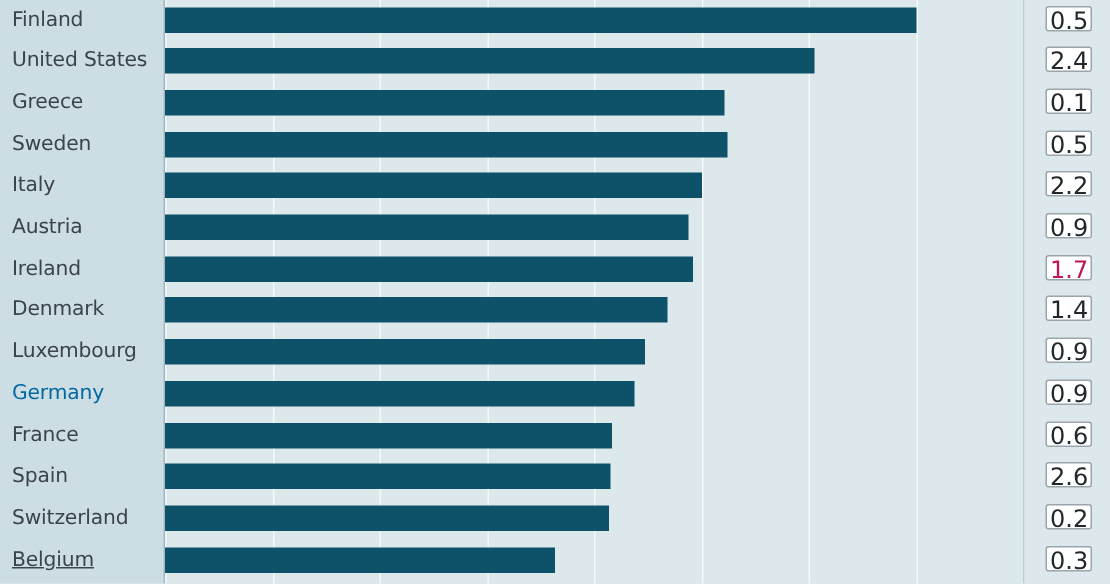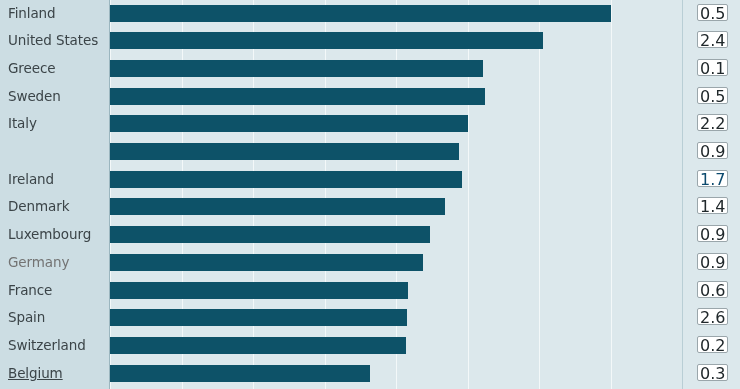--- a/index.html
+++ b/index.html
@@ -167,40 +167,41 @@
         <div class="row-label" style="color: rgb(59, 68, 72);">Sweden</div>
         <div class="bar" style="width: 375.375px; background: rgb(13, 82, 104);"></div>
         <div class="value-box" style="background: rgb(255, 255, 255); border-color: rgb(154, 166, 171); color: rgb(32, 40, 43);">0.5</div>
       </div>
       <div class="row" style="top: 110.3px;">
         <div class="row-label" style="color: rgb(59, 68, 72);">Italy</div>
         <div class="bar" style="width: 357.5px; background: rgb(13, 82, 104);"></div>
         <div class="value-box" style="background: rgb(255, 255, 255); border-color: rgb(154, 166, 171); color: rgb(32, 40, 43);">2.2</div>
       </div>
       <div class="row" style="top: 138px;">
+        <div class="row-label" style="color: rgb(59, 68, 72);">Austria</div>
         <div class="bar" style="width: 348.92px; background: rgb(13, 82, 104);"></div>
         <div class="value-box" style="background: rgb(255, 255, 255); border-color: rgb(154, 166, 171); color: rgb(32, 40, 43);">0.9</div>
       </div>
       <div class="row" style="top: 165.7px;">
         <div class="row-label" style="color: rgb(59, 68, 72);">Ireland</div>
         <div class="bar" style="width: 351.78px; background: rgb(13, 82, 104);"></div>
-        <div class="value-box" style="background: rgb(255, 255, 255); border-color: rgb(154, 166, 171); color: #0c4a6e;">1.7</div>
+        <div class="value-box" style="background: rgb(255, 255, 255); border-color: rgb(154, 166, 171); color: #be185d;">1.7</div>
       </div>
       <div class="row" style="top: 193.4px;">
         <div class="row-label" style="color: rgb(59, 68, 72);">Denmark</div>
         <div class="bar" style="width: 334.62px; background: rgb(13, 82, 104);"></div>
         <div class="value-box" style="background: rgb(255, 255, 255); border-color: rgb(154, 166, 171); color: rgb(32, 40, 43);">1.4</div>
       </div>
       <div class="row" style="top: 221.1px;">
         <div class="row-label" style="color: rgb(59, 68, 72);">Luxembourg</div>
         <div class="bar" style="width: 319.605px; background: rgb(13, 82, 104);"></div>
         <div class="value-box" style="background: rgb(255, 255, 255); border-color: rgb(154, 166, 171); color: rgb(32, 40, 43);">0.9</div>
       </div>
       <div class="row" style="top: 248.8px;">
-        <div class="row-label" style="color: #737373;">Germany</div>
+        <div class="row-label" style="color: #0369a1;">Germany</div>
         <div class="bar" style="width: 313.17px; background: rgb(13, 82, 104);"></div>
         <div class="value-box" style="background: rgb(255, 255, 255); border-color: rgb(154, 166, 171); color: rgb(32, 40, 43);">0.9</div>
       </div>
       <div class="row" style="top: 276.5px;">
         <div class="row-label" style="color: rgb(59, 68, 72);">France</div>
         <div class="bar" style="width: 298.155px; background: rgb(13, 82, 104);"></div>
         <div class="value-box" style="background: rgb(255, 255, 255); border-color: rgb(154, 166, 171); color: rgb(32, 40, 43);">0.6</div>
       </div>
       <div class="row" style="top: 304.2px;">
         <div class="row-label" style="color: rgb(59, 68, 72);">Spain</div>

